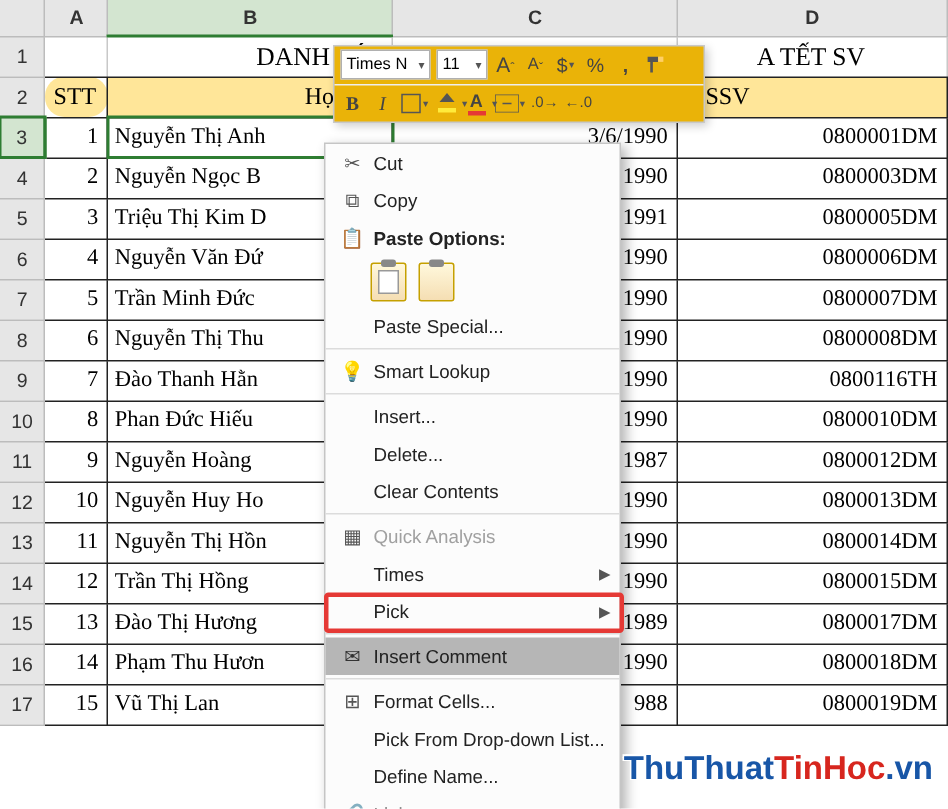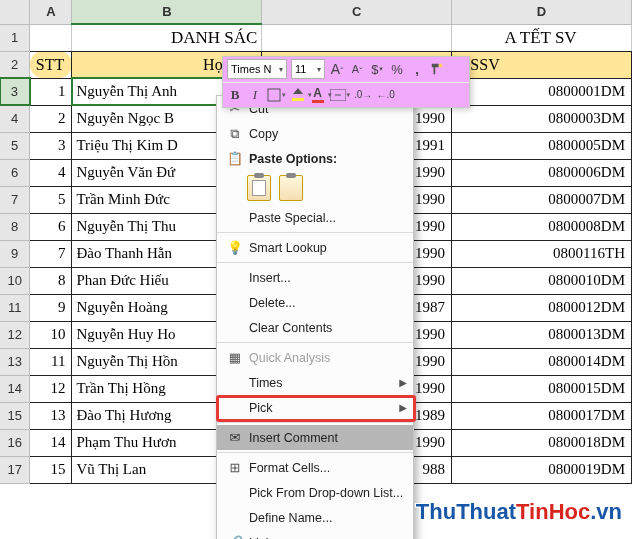--- a/index.html
+++ b/index.html
@@ -24,23 +24,23 @@
   .title td.cell { font-size: 17px; text-align: center; border-top: none; border-left-color:#c8c8c8; border-right-color:#c8c8c8; }
   .hdr td.cell { background: #ffe699; text-align: center; font-size: 16px; }
   td.cA { width: 42px; text-align: right; padding-right: 6px; border-radius: 13px; }
   td.cB { width: 190px; text-align: left; }
   td.cC { width: 190px; text-align: right; padding-right: 6px; }
   td.cD { width: 180px; text-align: right; padding-right: 6px; }
   td.sel { outline: 2px solid #2e7d32; outline-offset: -1px; }
 
   
   .minitb {
-    position: absolute; left: 222px; top: 56px;
+    position: absolute; left: 222px; top: 30px;
     width: 248px; height: 52px;
-    background: #f0abfc; border: 1px solid #c8c8c8;
+    background: #eab308; border: 1px solid #c8c8c8;
     box-shadow: 2px 2px 6px rgba(0,0,0,.2);
     display: flex; flex-direction: column;
     z-index: 5;
   }
   .tb-row { display: flex; align-items: center; height: 26px; gap: 4px; padding: 0 4px; }
   .tb-row + .tb-row { border-top: 1px solid #eee; }
   .fontbox { width: 60px; height: 20px; border: 1px solid #b0b0b0; background:#fff; font-size: 11px; padding: 0 3px; display:flex; align-items:center; justify-content:space-between; }
   .sizebox { width: 34px; height: 20px; border: 1px solid #b0b0b0; background:#fff; font-size: 11px; padding: 0 3px; display:flex; align-items:center; justify-content:space-between; }
   .dd { font-size: 8px; color:#555; }
   .tb-btn { min-width: 16px; height: 20px; display:flex; align-items:center; justify-content:center; font-size: 13px; color:#444; cursor:default; position:relative; }

